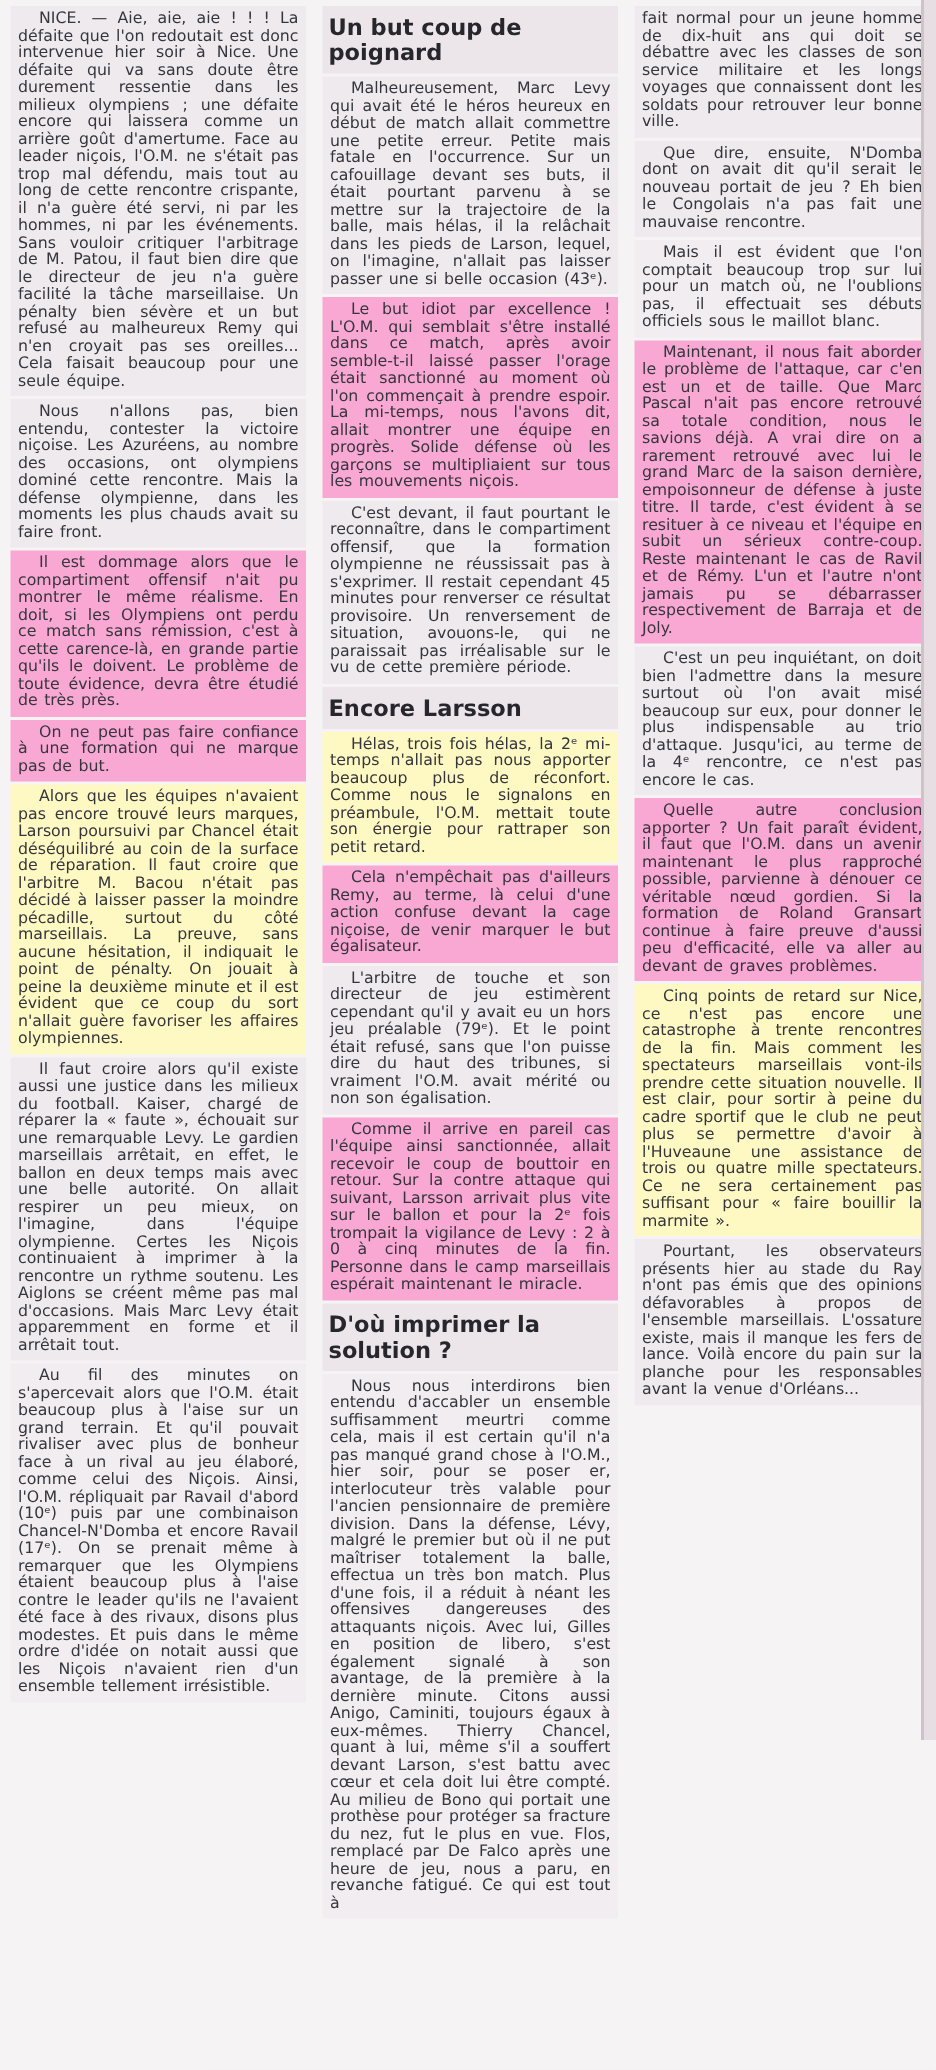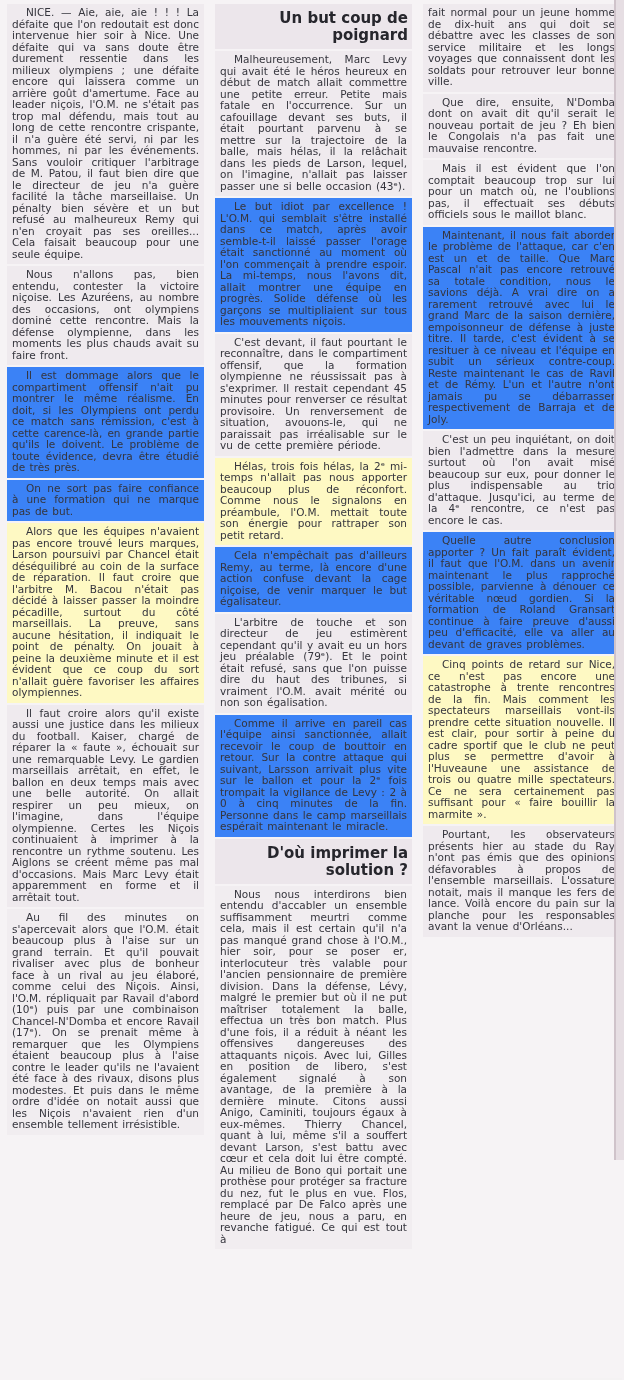--- a/index.html
+++ b/index.html
@@ -20,33 +20,33 @@
     display:flex;gap:11px;
   }
   .col{width:197px;}
   .blk{
     margin:0 0 2px 0;
     padding:3px 5px 4px 5px;
     font-size:10.5px;
     line-height:11.5px;
     text-align:justify;
     word-spacing:1px;
-    background:#3b82f6;
+    background:#f9a8d4;
   }
   .blk.lt{background:#efeaee;}
   .blk.dk{background:#fef9c3;}
   .blk.wt{background:#f1edf0;}
   .ind{text-indent:14px;}
   .head{
     margin:0 0 2px 0;
     padding:6px 4px 5px 4px;
     font-size:15px;
     line-height:17px;
     font-weight:bold;
-    text-align:right;
+    text-align:left;
     color:#26262c;
     background:#ece6eb;
     text-indent:0;
   }
   .byline-strip{
     position:absolute;
     left:140px;top:1378px;
     width:482px;height:77px;
     background:#f4f2f3;
   }
@@ -77,48 +77,49 @@
 <body>
 
 <div class="page">
 
   <div class="cols">
 
     <div class="col">
       <p class="blk ind lt">NICE. — Aie, aie, aie ! ! ! La défaite que l'on redoutait est donc intervenue hier soir à Nice. Une défaite qui va sans doute être durement ressentie dans les milieux olympiens ; une défaite encore qui laissera comme un arrière goût d'amertume. Face au leader niçois, l'O.M. ne s'était pas trop mal défendu, mais tout au long de cette rencontre crispante, il n'a guère été servi, ni par les hommes, ni par les événements. Sans vouloir critiquer l'arbitrage de M. Patou, il faut bien dire que le directeur de jeu n'a guère facilité la tâche marseillaise. Un pénalty bien sévère et un but refusé au malheureux Remy qui n'en croyait pas ses oreilles... Cela faisait beaucoup pour une seule équipe.</p>
       <p class="blk ind lt">Nous n'allons pas, bien entendu, contester la victoire niçoise. Les Azuréens, au nombre des occasions, ont olympiens dominé cette rencontre. Mais la défense olympienne, dans les moments les plus chauds avait su faire front.</p>
       <p class="blk ind">Il est dommage alors que le compartiment offensif n'ait pu montrer le même réalisme. En doit, si les Olympiens ont perdu ce match sans rémission, c'est à cette carence-là, en grande partie qu'ils le doivent. Le problème de toute évidence, devra être étudié de très près.</p>
-      <p class="blk ind">On ne sort pas faire confiance à une formation qui ne marque pas de but.</p>
+      <p class="blk ind">On ne peut pas faire confiance à une formation qui ne marque pas de but.</p>
       <p class="blk ind dk">Alors que les équipes n'avaient pas encore trouvé leurs marques, Larson poursuivi par Chancel était déséquilibré au coin de la surface de réparation. Il faut croire que l'arbitre M. Bacou n'était pas décidé à laisser passer la moindre pécadille, surtout du côté marseillais. La preuve, sans aucune hésitation, il indiquait le point de pénalty. On jouait à peine la deuxième minute et il est évident que ce coup du sort n'allait guère favoriser les affaires olympiennes.</p>
       <p class="blk ind lt">Il faut croire alors qu'il existe aussi une justice dans les milieux du football. Kaiser, chargé de réparer la « faute », échouait sur une remarquable Levy. Le gardien marseillais arrêtait, en effet, le ballon en deux temps mais avec une belle autorité. On allait respirer un peu mieux, on l'imagine, dans l'équipe olympienne. Certes les Niçois continuaient à imprimer à la rencontre un rythme soutenu. Les Aiglons se créent même pas mal d'occasions. Mais Marc Levy était apparemment en forme et il arrêtait tout.</p>
       <p class="blk ind wt">Au fil des minutes on s'apercevait alors que l'O.M. était beaucoup plus à l'aise sur un grand terrain. Et qu'il pouvait rivaliser avec plus de bonheur face à un rival au jeu élaboré, comme celui des Niçois. Ainsi, l'O.M. répliquait par Ravail d'abord (10ᵉ) puis par une combinaison Chancel-N'Domba et encore Ravail (17ᵉ). On se prenait même à remarquer que les Olympiens étaient beaucoup plus à l'aise contre le leader qu'ils ne l'avaient été face à des rivaux, disons plus modestes. Et puis dans le même ordre d'idée on notait aussi que les Niçois n'avaient rien d'un ensemble tellement irrésistible.</p>
     </div>
 
     <div class="col">
       <h2 class="head">Un but coup de poignard</h2>
       <p class="blk ind lt">Malheureusement, Marc Levy qui avait été le héros heureux en début de match allait commettre une petite erreur. Petite mais fatale en l'occurrence. Sur un cafouillage devant ses buts, il était pourtant parvenu à se mettre sur la trajectoire de la balle, mais hélas, il la relâchait dans les pieds de Larson, lequel, on l'imagine, n'allait pas laisser passer une si belle occasion (43ᵉ).</p>
       <p class="blk ind">Le but idiot par excellence ! L'O.M. qui semblait s'être installé dans ce match, après avoir semble-t-il laissé passer l'orage était sanctionné au moment où l'on commençait à prendre espoir. La mi-temps, nous l'avons dit, allait montrer une équipe en progrès. Solide défense où les garçons se multipliaient sur tous les mouvements niçois.</p>
       <p class="blk ind lt">C'est devant, il faut pourtant le reconnaître, dans le compartiment offensif, que la formation olympienne ne réussissait pas à s'exprimer. Il restait cependant 45 minutes pour renverser ce résultat provisoire. Un renversement de situation, avouons-le, qui ne paraissait pas irréalisable sur le vu de cette première période.</p>
+      <h2 class="head">Encore Larsson</h2>
       <p class="blk ind dk">Hélas, trois fois hélas, la 2ᵉ mi-temps n'allait pas nous apporter beaucoup plus de réconfort. Comme nous le signalons en préambule, l'O.M. mettait toute son énergie pour rattraper son petit retard.</p>
-      <p class="blk ind">Cela n'empêchait pas d'ailleurs Remy, au terme, là encore d'une action confuse devant la cage niçoise, de venir marquer le but égalisateur.</p>
+      <p class="blk ind">Cela n'empêchait pas d'ailleurs Remy, au terme, là celui d'une action confuse devant la cage niçoise, de venir marquer le but égalisateur.</p>
       <p class="blk ind lt">L'arbitre de touche et son directeur de jeu estimèrent cependant qu'il y avait eu un hors jeu préalable (79ᵉ). Et le point était refusé, sans que l'on puisse dire du haut des tribunes, si vraiment l'O.M. avait mérité ou non son égalisation.</p>
       <p class="blk ind">Comme il arrive en pareil cas l'équipe ainsi sanctionnée, allait recevoir le coup de bouttoir en retour. Sur la contre attaque qui suivant, Larsson arrivait plus vite sur le ballon et pour la 2ᵉ fois trompait la vigilance de Levy : 2 à 0 à cinq minutes de la fin. Personne dans le camp marseillais espérait maintenant le miracle.</p>
       <h2 class="head">D'où imprimer la solution ?</h2>
       <p class="blk ind wt">Nous nous interdirons bien entendu d'accabler un ensemble suffisamment meurtri comme cela, mais il est certain qu'il n'a pas manqué grand chose à l'O.M., hier soir, pour se poser er, interlocuteur très valable pour l'ancien pensionnaire de première division. Dans la défense, Lévy, malgré le premier but où il ne put maîtriser totalement la balle, effectua un très bon match. Plus d'une fois, il a réduit à néant les offensives dangereuses des attaquants niçois. Avec lui, Gilles en position de libero, s'est également signalé à son avantage, de la première à la dernière minute. Citons aussi Anigo, Caminiti, toujours égaux à eux-mêmes. Thierry Chancel, quant à lui, même s'il a souffert devant Larson, s'est battu avec cœur et cela doit lui être compté. Au milieu de Bono qui portait une prothèse pour protéger sa fracture du nez, fut le plus en vue. Flos, remplacé par De Falco après une heure de jeu, nous a paru, en revanche fatigué. Ce qui est tout à</p>
     </div>
 
     <div class="col">
       <p class="blk lt">fait normal pour un jeune homme de dix-huit ans qui doit se débattre avec les classes de son service militaire et les longs voyages que connaissent dont les soldats pour retrouver leur bonne ville.</p>
       <p class="blk ind lt">Que dire, ensuite, N'Domba dont on avait dit qu'il serait le nouveau portait de jeu ? Eh bien le Congolais n'a pas fait une mauvaise rencontre.</p>
       <p class="blk ind wt">Mais il est évident que l'on comptait beaucoup trop sur lui pour un match où, ne l'oublions pas, il effectuait ses débuts officiels sous le maillot blanc.</p>
       <p class="blk ind">Maintenant, il nous fait aborder le problème de l'attaque, car c'en est un et de taille. Que Marc Pascal n'ait pas encore retrouvé sa totale condition, nous le savions déjà. A vrai dire on a rarement retrouvé avec lui le grand Marc de la saison dernière, empoisonneur de défense à juste titre. Il tarde, c'est évident à se resituer à ce niveau et l'équipe en subit un sérieux contre-coup. Reste maintenant le cas de Ravil et de Rémy. L'un et l'autre n'ont jamais pu se débarrasser respectivement de Barraja et de Joly.</p>
       <p class="blk ind lt">C'est un peu inquiétant, on doit bien l'admettre dans la mesure surtout où l'on avait misé beaucoup sur eux, pour donner le plus indispensable au trio d'attaque. Jusqu'ici, au terme de la 4ᵉ rencontre, ce n'est pas encore le cas.</p>
       <p class="blk ind">Quelle autre conclusion apporter ? Un fait paraît évident, il faut que l'O.M. dans un avenir maintenant le plus rapproché possible, parvienne à dénouer ce véritable nœud gordien. Si la formation de Roland Gransart continue à faire preuve d'aussi peu d'efficacité, elle va aller au devant de graves problèmes.</p>
       <p class="blk ind dk">Cinq points de retard sur Nice, ce n'est pas encore une catastrophe à trente rencontres de la fin. Mais comment les spectateurs marseillais vont-ils prendre cette situation nouvelle. Il est clair, pour sortir à peine du cadre sportif que le club ne peut plus se permettre d'avoir à l'Huveaune une assistance de trois ou quatre mille spectateurs. Ce ne sera certainement pas suffisant pour « faire bouillir la marmite ».</p>
-      <p class="blk ind lt">Pourtant, les observateurs présents hier au stade du Ray n'ont pas émis que des opinions défavorables à propos de l'ensemble marseillais. L'ossature notait, mais il manque les fers de lance. Voilà encore du pain sur la planche pour les responsables avant la venue d'Orléans...</p>
+      <p class="blk ind lt">Pourtant, les observateurs présents hier au stade du Ray n'ont pas émis que des opinions défavorables à propos de l'ensemble marseillais. L'ossature existe, mais il manque les fers de lance. Voilà encore du pain sur la planche pour les responsables avant la venue d'Orléans...</p>
     </div>
 
   </div>
 
   <div class="edge-right"></div>
 
   <div class="byline-strip">
     <div class="byline-box">
       <span class="byline-text">De notre envoyé spécial Jean Ferrara</span>
     </div>

